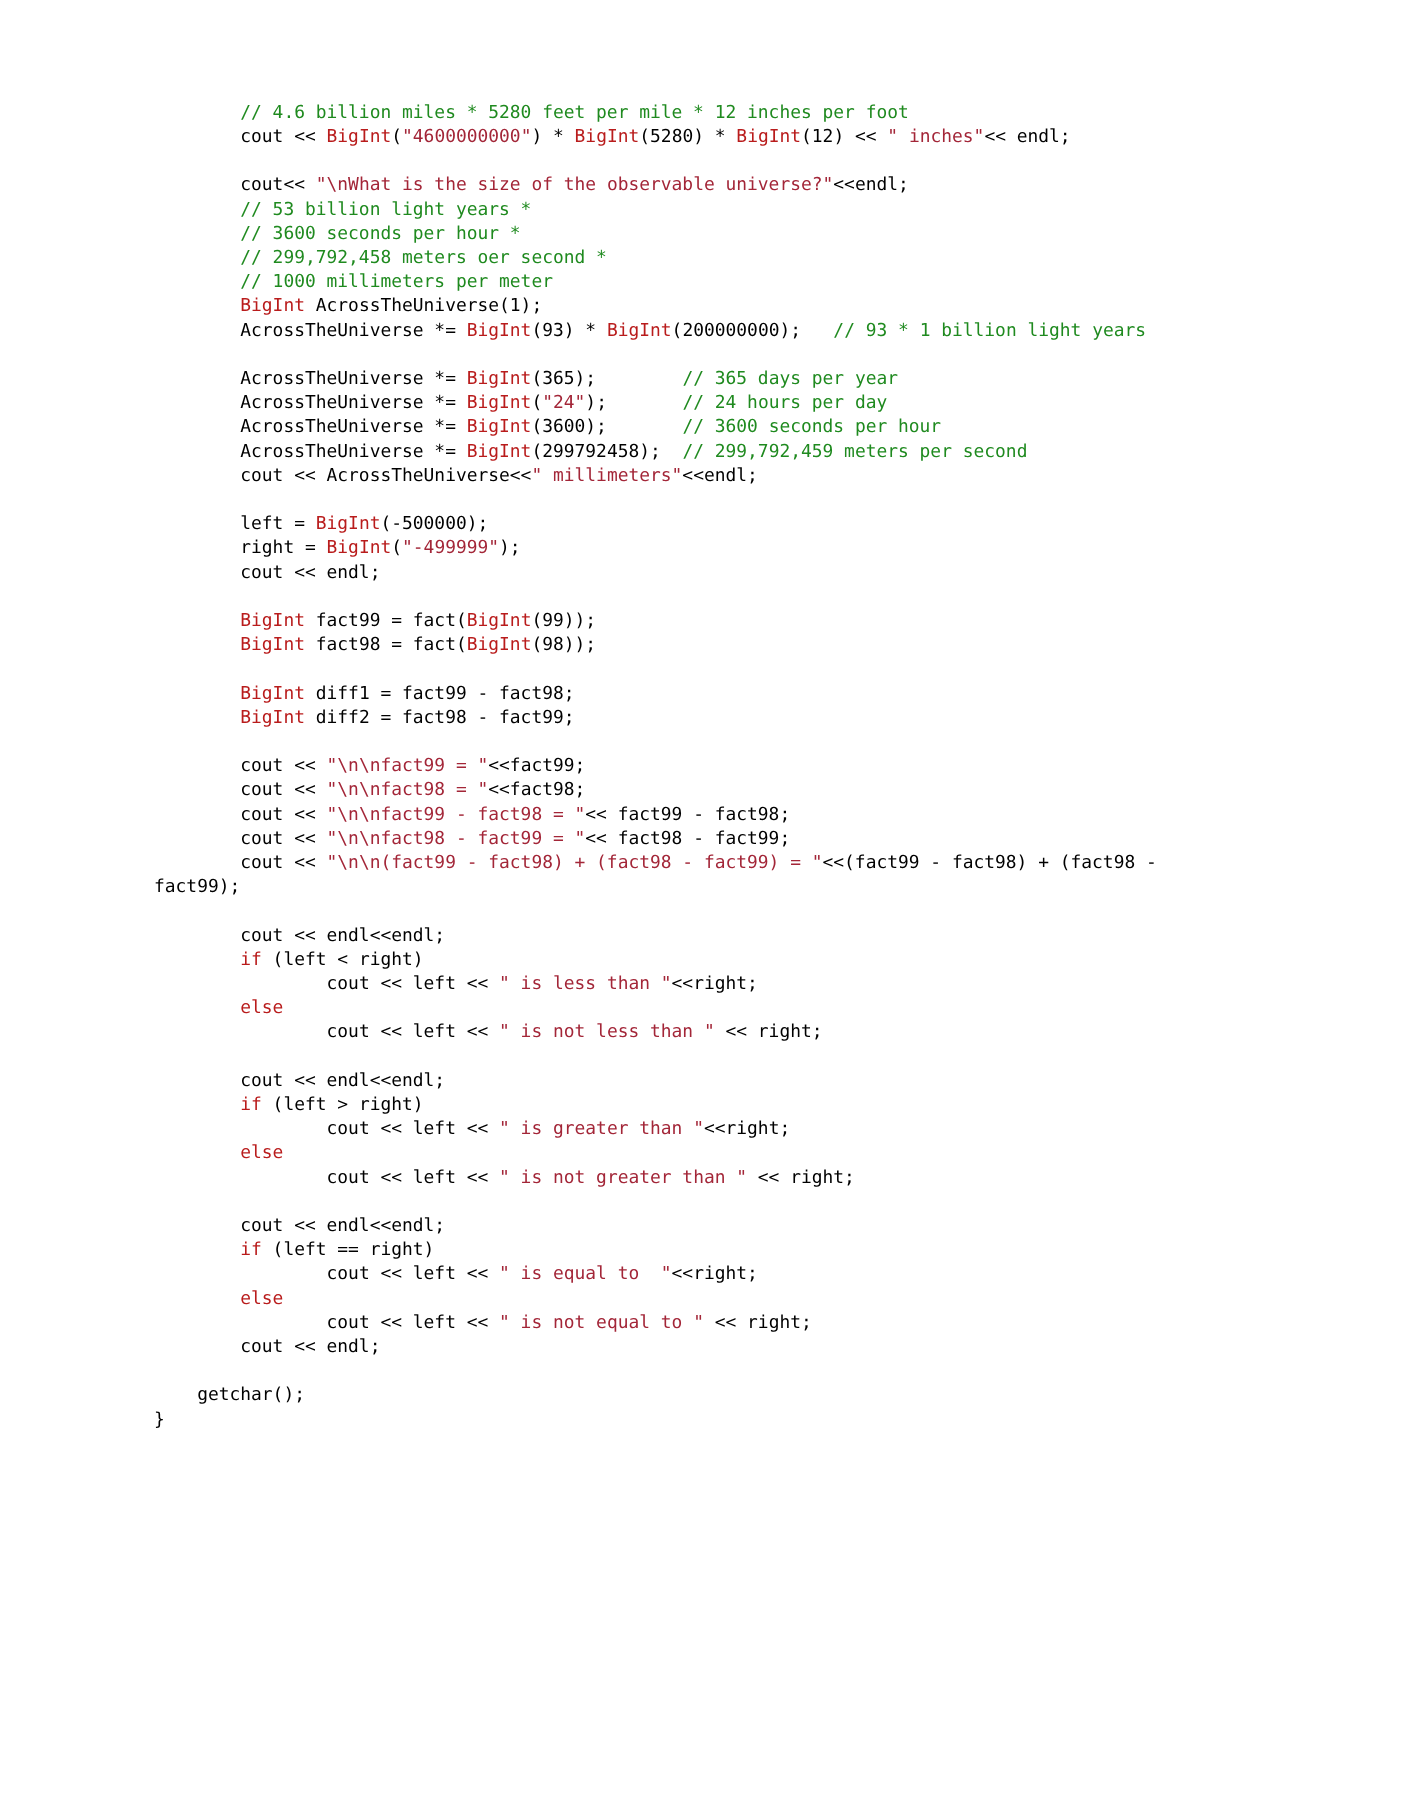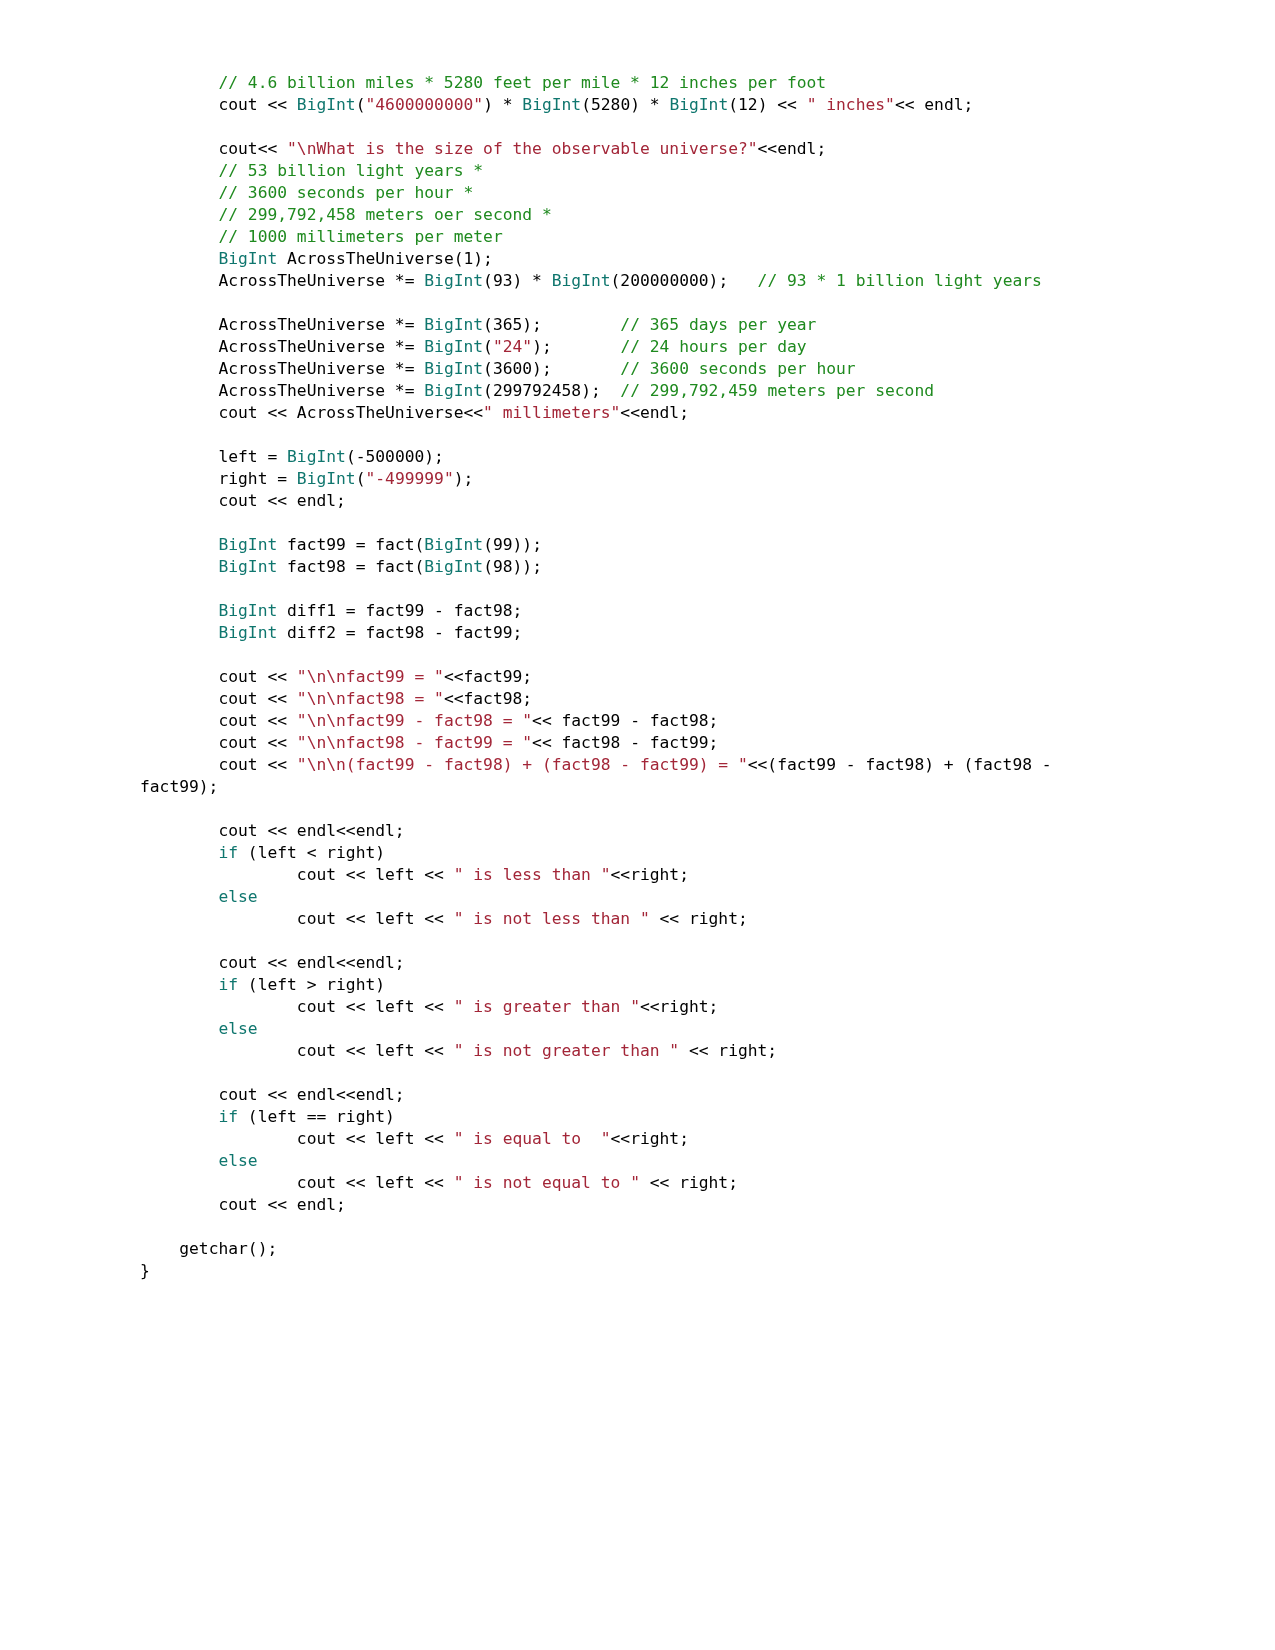--- a/index.html
+++ b/index.html
@@ -12,21 +12,21 @@
     width: 1275px;
     height: 1650px;
     font-family: "DejaVu Sans Mono", "Liberation Mono", monospace;
   }
   .page {
     position: relative;
     width: 1275px;
     height: 1650px;
     background: #ffffff;
     box-sizing: border-box;
-    padding: 72px 140px 0 140px;
+    padding: 91px 140px 0 140px;
   }
   .code-block {
     font-family: "DejaVu Sans Mono", "Liberation Mono", monospace;
     font-size: 16.3px;
     line-height: 22.0px;
     color: #000000;
     white-space: pre-wrap;
     word-break: normal;
     overflow-wrap: break-word;
     letter-spacing: 0px;
@@ -37,22 +37,22 @@
     display: block;
     min-height: 22.0px;
     white-space: pre-wrap;
   }
   .line.blank {
     height: 22.0px;
   }
   
   .tok-comment { color: #1f8a1f; }
   .tok-string  { color: #a32638; }
-  .tok-type    { color: #0f766e; }
-  .tok-kw      { color: #0f766e; }
+  .tok-type    { color: #b91c1c; }
+  .tok-kw      { color: #b91c1c; }
   .tok-plain   { color: #000000; }
 </style>
 </head>
 <body>
 
 <div class="page">
   <pre class="code-block" id="code-block"><span class="line"><span class="tok-comment">        // 4.6 billion miles * 5280 feet per mile * 12 inches per foot</span>
 </span><span class="line"><span class="tok-plain">        cout &lt;&lt; </span><span class="tok-type">BigInt</span><span class="tok-plain">(</span><span class="tok-string">"4600000000"</span><span class="tok-plain">) * </span><span class="tok-type">BigInt</span><span class="tok-plain">(5280) * </span><span class="tok-type">BigInt</span><span class="tok-plain">(12) &lt;&lt; </span><span class="tok-string">" inches"</span><span class="tok-plain">&lt;&lt; endl;</span>
 </span><span class="line blank">
 </span><span class="line"><span class="tok-plain">        cout&lt;&lt; </span><span class="tok-string">"\nWhat is the size of the observable universe?"</span><span class="tok-plain">&lt;&lt;endl;</span>

